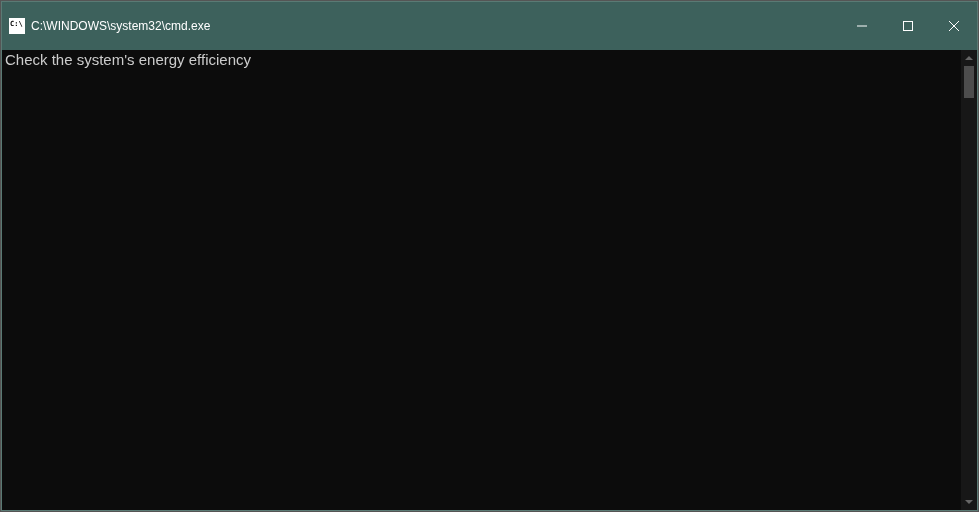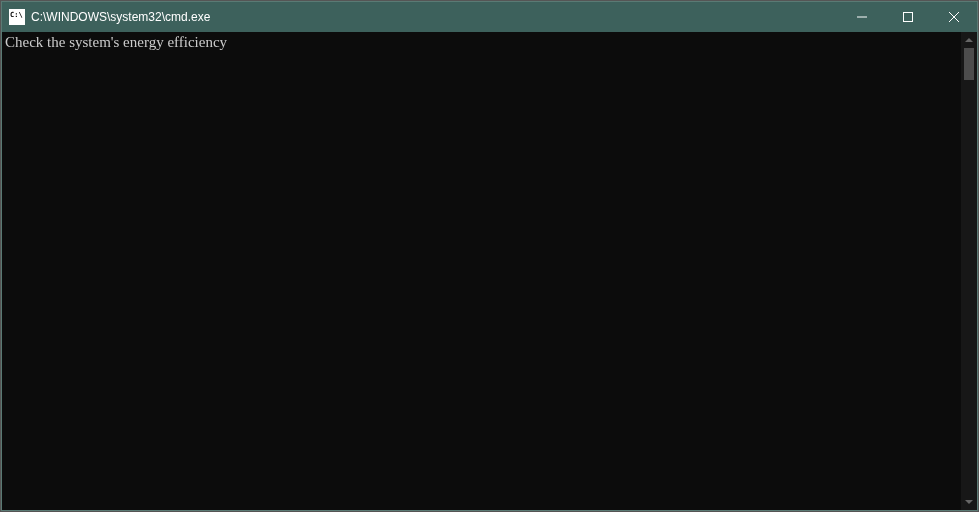--- a/index.html
+++ b/index.html
@@ -17,21 +17,21 @@
     .window {
       width: 977px;
       height: 510px;
       margin: 1px;
       background: #0c0c0c;
       border: 1px solid #5a7a74;
       display: flex;
       flex-direction: column;
     }
     .titlebar {
-      height: 30px;
+      height: 48px;
       background: #3d615c;
       display: flex;
       align-items: center;
       color: #ffffff;
       font-size: 12px;
       flex-shrink: 0;
     }
     .titlebar-icon {
       width: 16px;
       height: 16px;
@@ -77,21 +77,21 @@
     }
     .terminal-body {
       flex: 1;
       display: flex;
       background: #0c0c0c;
       overflow: hidden;
     }
     .terminal-content {
       flex: 1;
       padding: 2px 0 0 3px;
-      font-family: Liberation Serif, serif;
+      font-family: Liberation Sans, sans-serif;
       font-size: 15px;
       line-height: 16px;
       color: #cccccc;
       white-space: pre;
       overflow: hidden;
     }
     .scrollbar {
       width: 16px;
       background: #171717;
       position: relative;

